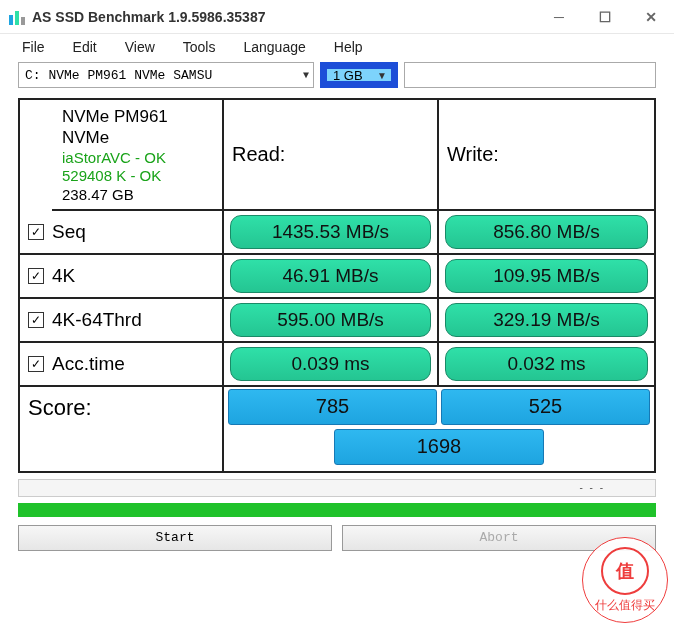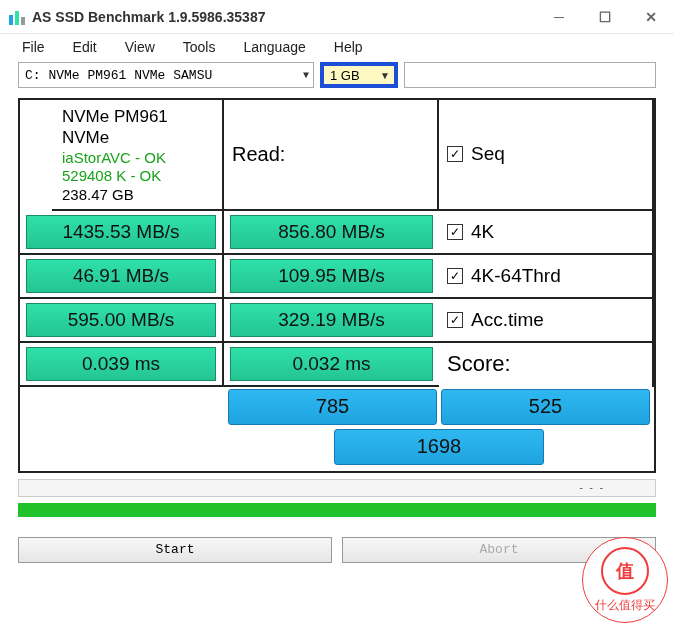--- a/index.html
+++ b/index.html
@@ -53,22 +53,22 @@
     padding: 0 6px;
     display:flex; align-items:center;
     position:relative;
   }
   .drive-select .chev, .size-select .chev {
     position:absolute; right:4px; top:50%; transform:translateY(-50%);
     font-size:10px; color:#333;
   }
   .size-select {
     width: 78px;
-    border: 4px solid #1d4ed8;
-    background: #fef9c3;
+    border: 7px solid #1d4ed8;
+    background: #7dd3fc;
     font-size: 13px;
     padding: 0 6px;
     display:flex; align-items:center;
     position:relative;
     text-align:right;
   }
   .spare-box {
     flex:1;
     border: 1px solid #aaa;
     background:#fff;
@@ -104,21 +104,21 @@
     font-size:12px; line-height:1;
   }
   .res {
     justify-content:center;
     padding:0;
   }
   .pill {
     margin:4px 6px;
     height:34px;
     width:100%;
-    border-radius:0;
+    border-radius:11px;
     border:1px solid #1a8a67;
     background: linear-gradient(#2fe0a8,#24c592);
     display:flex; align-items:center; justify-content:center;
     font-size:19px;
     color:#111;
   }
   .score-row {
     grid-column: 2 / span 2;
     border-bottom:none;
     border-right:none;
@@ -163,21 +163,21 @@
     display:flex;
     gap:10px;
   }
   .btn {
     flex:1;
     height:26px;
     border:1px solid #999;
     background: linear-gradient(#f7f7f7,#e6e6e6);
     font-family:"Courier New",monospace;
     font-size:13px;
-    display:flex; align-items:center; justify-content:center;margin-top:12px;
+    display:flex; align-items:center; justify-content:center;
   }
   .btn.disabled { color:#aaa; }
   .watermark {
     position:absolute;
     right:6px; bottom:6px;
     width:86px; height:86px;
     border-radius:50%;
     background:#fff;
     border:1px solid #e33;
     display:flex; flex-direction:column; align-items:center; justify-content:center;
@@ -234,20 +234,21 @@
 <div class="content">
   <div class="grid">
 
     <div class="cell info-cell">
       <div style="font-size:17px;">NVMe PM961 NVMe</div>
       <div class="green">iaStorAVC - OK</div>
       <div class="green">529408 K - OK</div>
       <div>238.47 GB</div>
     </div>
     <div class="cell hdr-col">Read:</div>
+    <div class="cell hdr-col no-right-border">Write:</div>
 
     <div class="cell">
       <span class="check">✓</span>
       <span>Seq</span>
     </div>
     <div class="cell res">
         <div class="pill">1435.53 MB/s</div>
       </div>
     <div class="cell res no-right-border">
         <div class="pill">856.80 MB/s</div>

